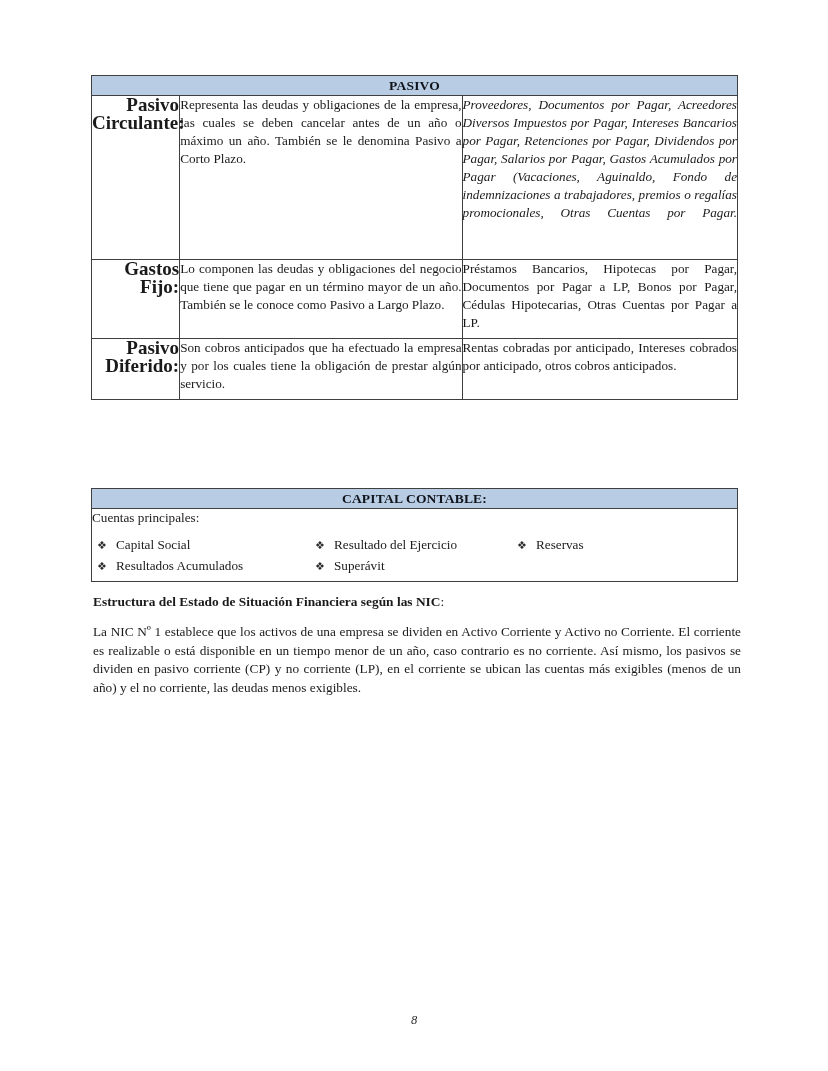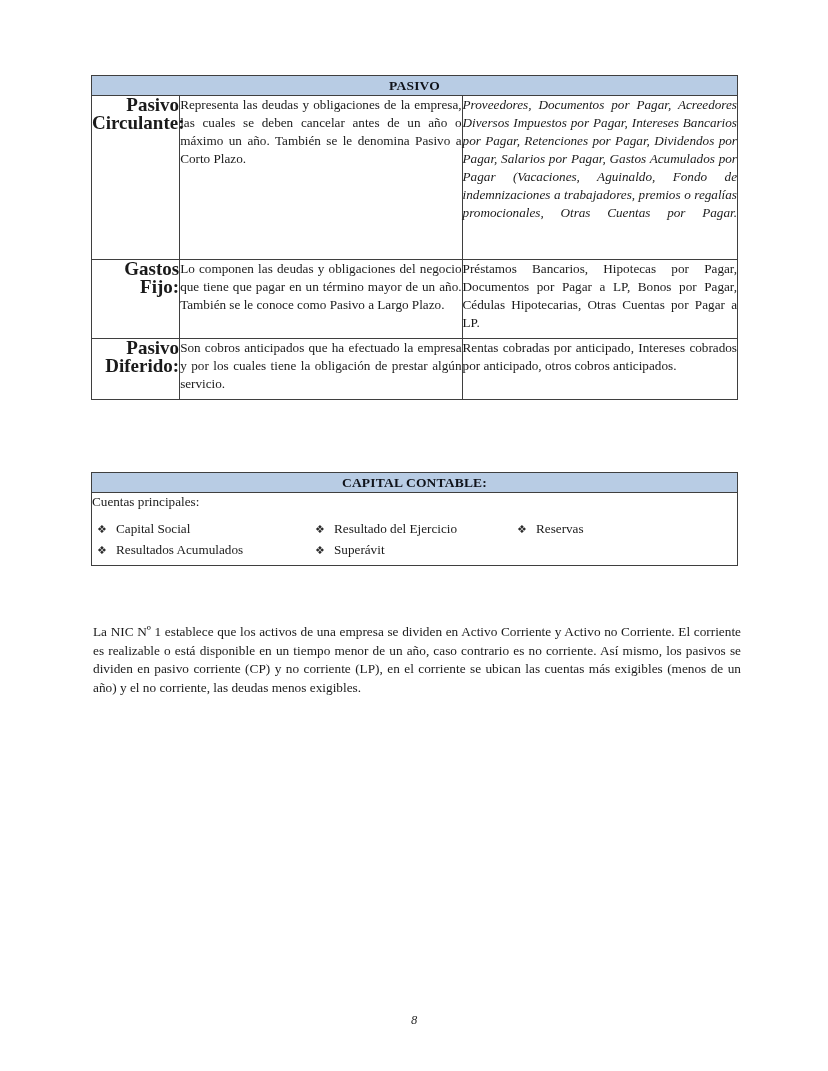--- a/index.html
+++ b/index.html
@@ -77,21 +77,21 @@
     hyphens: none;
     padding: 4px 9px 6px 6px;
   }
   .cell-just.last-full { text-align-last: justify; font-style: italic; }
 
   .row-circulante td { height: 163px; }
   .row-fijo td       { height: 78px;  }
   .row-diferido td   { height: 60px;  }
 
   
-  #capital-table { top: 472px; }
+  #capital-table { top: 488px; }
   .cap-body {
     padding: 6px 8px 14px 5px;
     font-size: 13.2px;
     line-height: 18px;
     height: 72px;
   }
   .cap-intro {
     margin: 0 0 9px 0;
     font-size: 13.2px;
     line-height: 17px;
@@ -217,18 +217,21 @@
               <span class="cap-bullet">❖</span>
               <span>Superávit</span>
             </div>
             <div class="cap-item cap-item-empty"></div>
           </div>
         </td>
       </tr>
     </tbody>
   </table>
 
+  <div id="section-heading" class="prose-block">
+    <span>Estructura del Estado de Situación Financiera según las NIC</span><span class="tail">:</span>
+  </div>
 
   <div id="nic-paragraph" class="prose-block">La NIC Nº 1 establece que los activos de una empresa se dividen en Activo Corriente y Activo no Corriente.  El corriente es realizable o está disponible en un tiempo menor de un año, caso contrario es no corriente.  Así mismo, los pasivos se dividen en pasivo corriente (CP) y no corriente (LP), en el corriente se ubican las cuentas más exigibles (menos de un año) y el no corriente, las deudas menos exigibles.</div>
 
   <div id="page-number">8</div>
 
 </div>
 
 </body></html>

